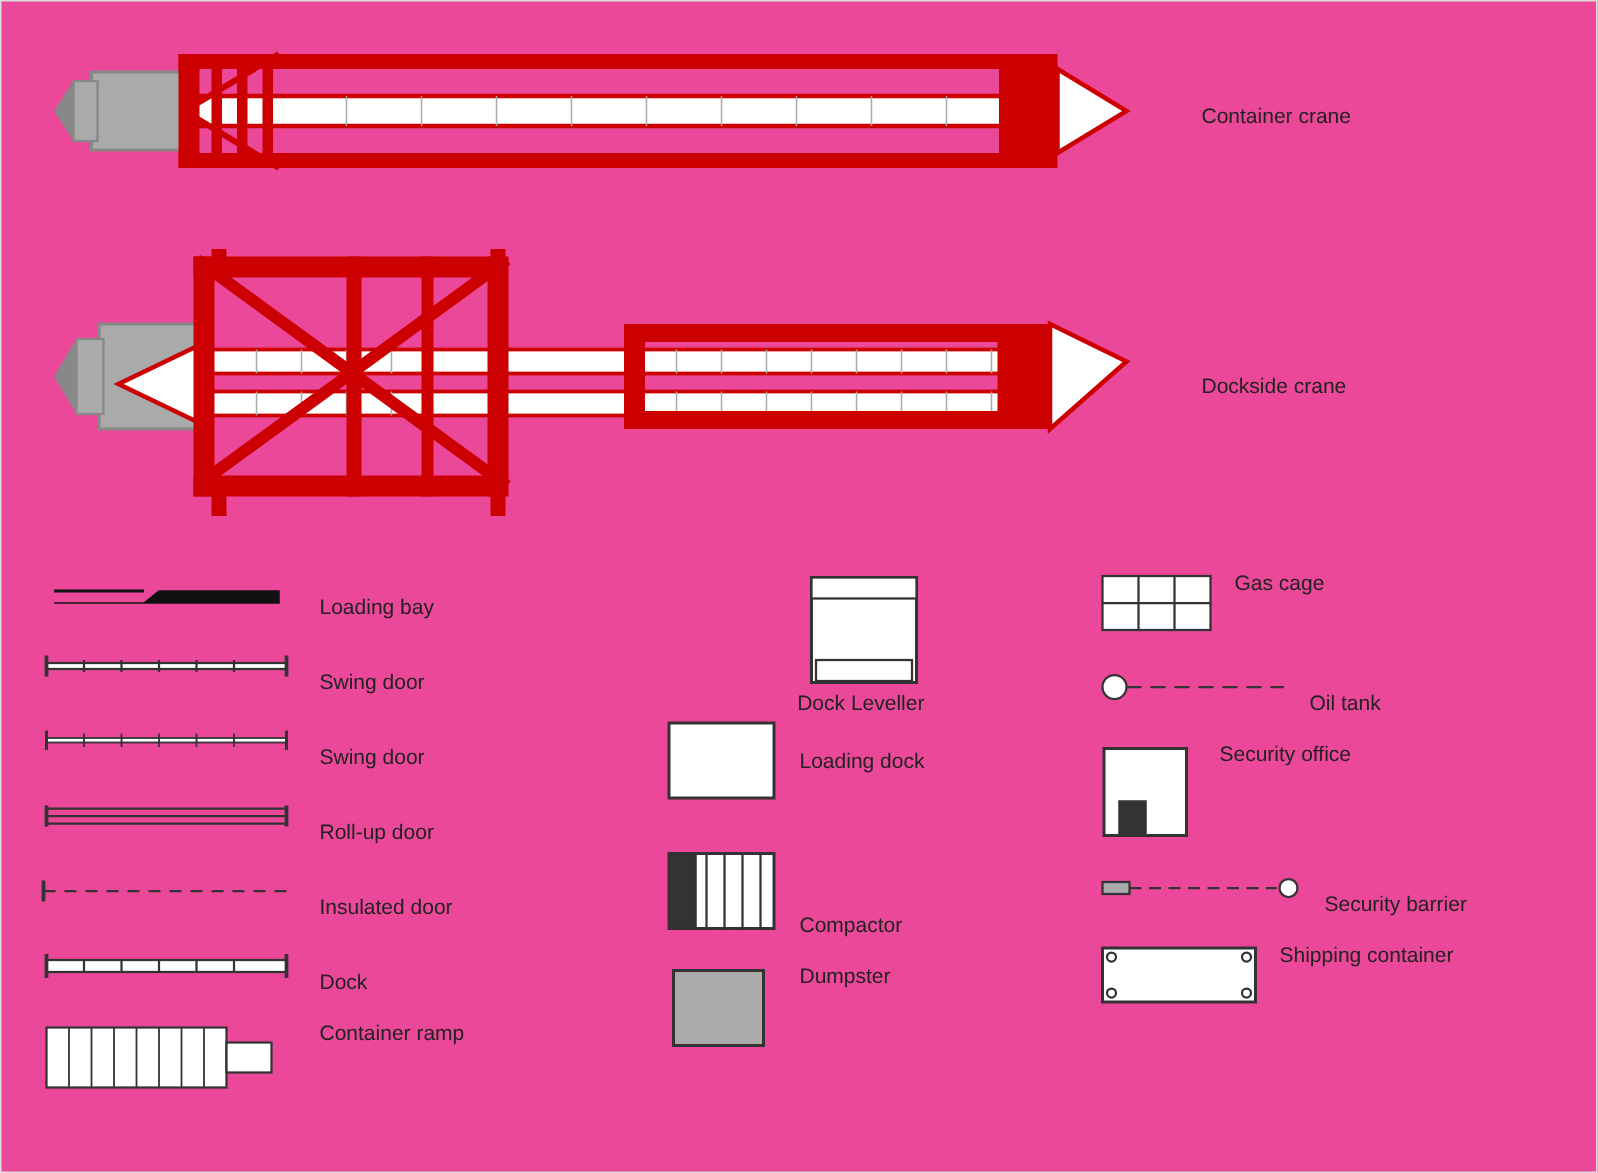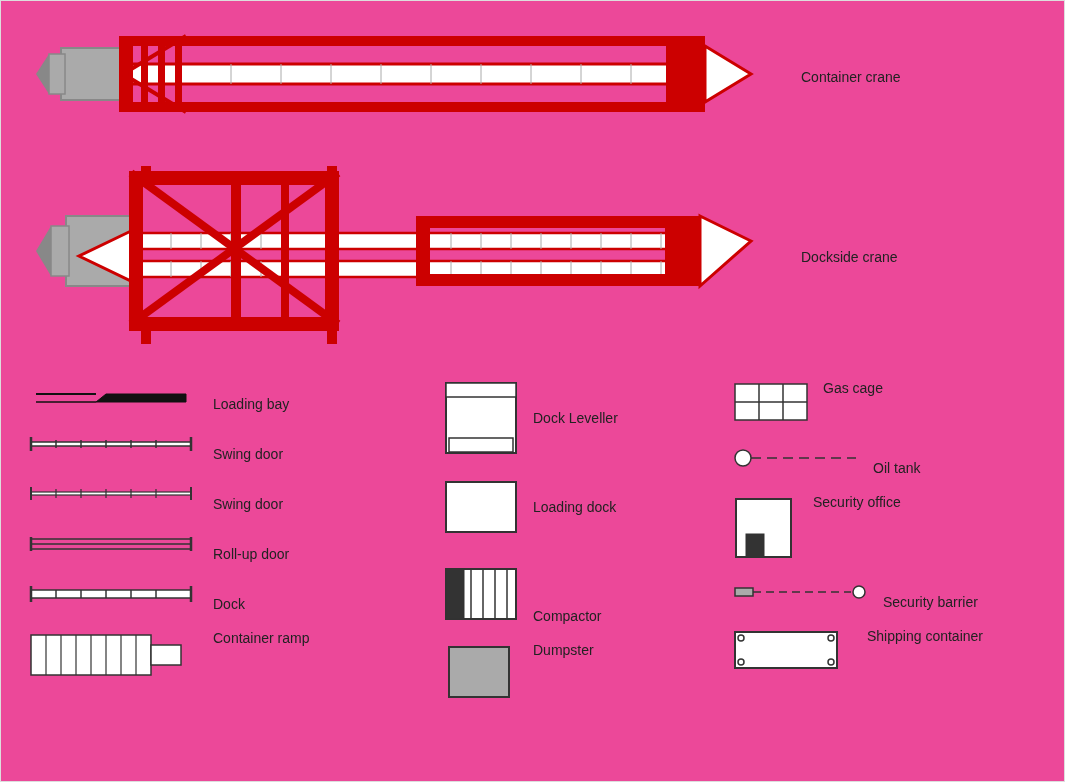--- a/index.html
+++ b/index.html
@@ -249,20 +249,30 @@
             <line x1="5" y1="5" x2="5" y2="19" stroke="#333" stroke-width="2.5"></line>
             <line x1="5" y1="7" x2="165" y2="7" stroke="#333" stroke-width="1.5"></line>
             <line x1="5" y1="12" x2="165" y2="12" stroke="#333" stroke-width="1.5"></line>
             <line x1="5" y1="17" x2="165" y2="17" stroke="#333" stroke-width="1.5"></line>
             <line x1="165" y1="5" x2="165" y2="19" stroke="#333" stroke-width="2.5"></line>
           </svg>
         </div>
         <span class="legend-text">Roll-up door</span>
       </div>
 
+      <div class="legend-item">
+        <div class="legend-icon">
+          <svg width="170" height="24">
+            <line x1="5" y1="12" x2="5" y2="12" stroke="#333" stroke-width="2.5"></line>
+            <line x1="3" y1="5" x2="3" y2="19" stroke="#333" stroke-width="2.5"></line>
+            <line x1="3" y1="12" x2="165" y2="12" stroke="#333" stroke-width="1.5" stroke-dasharray="8,6"></line>
+          </svg>
+        </div>
+        <span class="legend-text">Insulated door</span>
+      </div>
 
       <div class="legend-item">
         <div class="legend-icon">
           <svg width="170" height="24">
             <rect x="5" y="8" width="160" height="8" fill="white" stroke="#333" stroke-width="1.5"></rect>
             <line x1="5" y1="4" x2="5" y2="20" stroke="#333" stroke-width="2.5"></line>
             <line x1="165" y1="4" x2="165" y2="20" stroke="#333" stroke-width="2.5"></line>
             <line x1="30" y1="8" x2="30" y2="16" stroke="#333" stroke-width="1.5"></line>
             <line x1="55" y1="8" x2="55" y2="16" stroke="#333" stroke-width="1.5"></line>
             <line x1="80" y1="8" x2="80" y2="16" stroke="#333" stroke-width="1.5"></line>
@@ -287,21 +297,21 @@
             <rect x="125" y="15" width="30" height="20" fill="white" stroke="#333" stroke-width="1.5"></rect>
           </svg>
         </div>
         <span class="legend-text">Container ramp</span>
       </div>
 
     </div>
 
     <div class="legend-col" style="left: 430px;">
 
-      <div class="legend-item" style="height: 80px; align-items: center; padding-top: 4px;">
+      <div class="legend-item" style="height: 80px; align-items: flex-end; padding-top: 4px; flex-direction: column;">
         <div class="legend-icon" style="width: 80px; height: 80px;">
           <svg width="80" height="80">
             <rect x="5" y="5" width="70" height="70" fill="white" stroke="#333" stroke-width="2"></rect>
             <rect x="5" y="5" width="70" height="14" fill="white" stroke="#333" stroke-width="1.5"></rect>
             <line x1="15" y1="62" x2="15" y2="75" stroke="#333" stroke-width="1.5"></line>
             <line x1="65" y1="62" x2="65" y2="75" stroke="#333" stroke-width="1.5"></line>
             <rect x="8" y="60" width="64" height="14" fill="white" stroke="#333" stroke-width="1.5"></rect>
           </svg>
         </div>
         <span class="legend-text">Dock Leveller</span>
@@ -379,21 +389,21 @@
         <div class="legend-icon" style="width: 140px;">
           <svg width="140" height="24">
             <rect x="4" y="8" width="18" height="8" fill="#aaa" stroke="#333" stroke-width="1.5"></rect>
             <line x1="22" y1="12" x2="120" y2="12" stroke="#333" stroke-width="1.5" stroke-dasharray="8,5"></line>
             <circle cx="128" cy="12" r="6" fill="white" stroke="#333" stroke-width="1.5"></circle>
           </svg>
         </div>
         <span class="legend-text">Security barrier</span>
       </div>
 
-      <div class="legend-item" style="height: 50px; align-items: flex-start; padding-top: 4px; gap: 14px;">
+      <div class="legend-item" style="height: 50px; align-items: flex-start; padding-top: 4px;">
         <div class="legend-icon" style="width: 110px; height: 44px;">
           <svg width="110" height="44">
             <rect x="4" y="4" width="102" height="36" fill="white" stroke="#333" stroke-width="2"></rect>
 
             <circle cx="10" cy="10" r="3" fill="none" stroke="#333" stroke-width="1.5"></circle>
             <circle cx="100" cy="10" r="3" fill="none" stroke="#333" stroke-width="1.5"></circle>
             <circle cx="10" cy="34" r="3" fill="none" stroke="#333" stroke-width="1.5"></circle>
             <circle cx="100" cy="34" r="3" fill="none" stroke="#333" stroke-width="1.5"></circle>
           </svg>
         </div>

